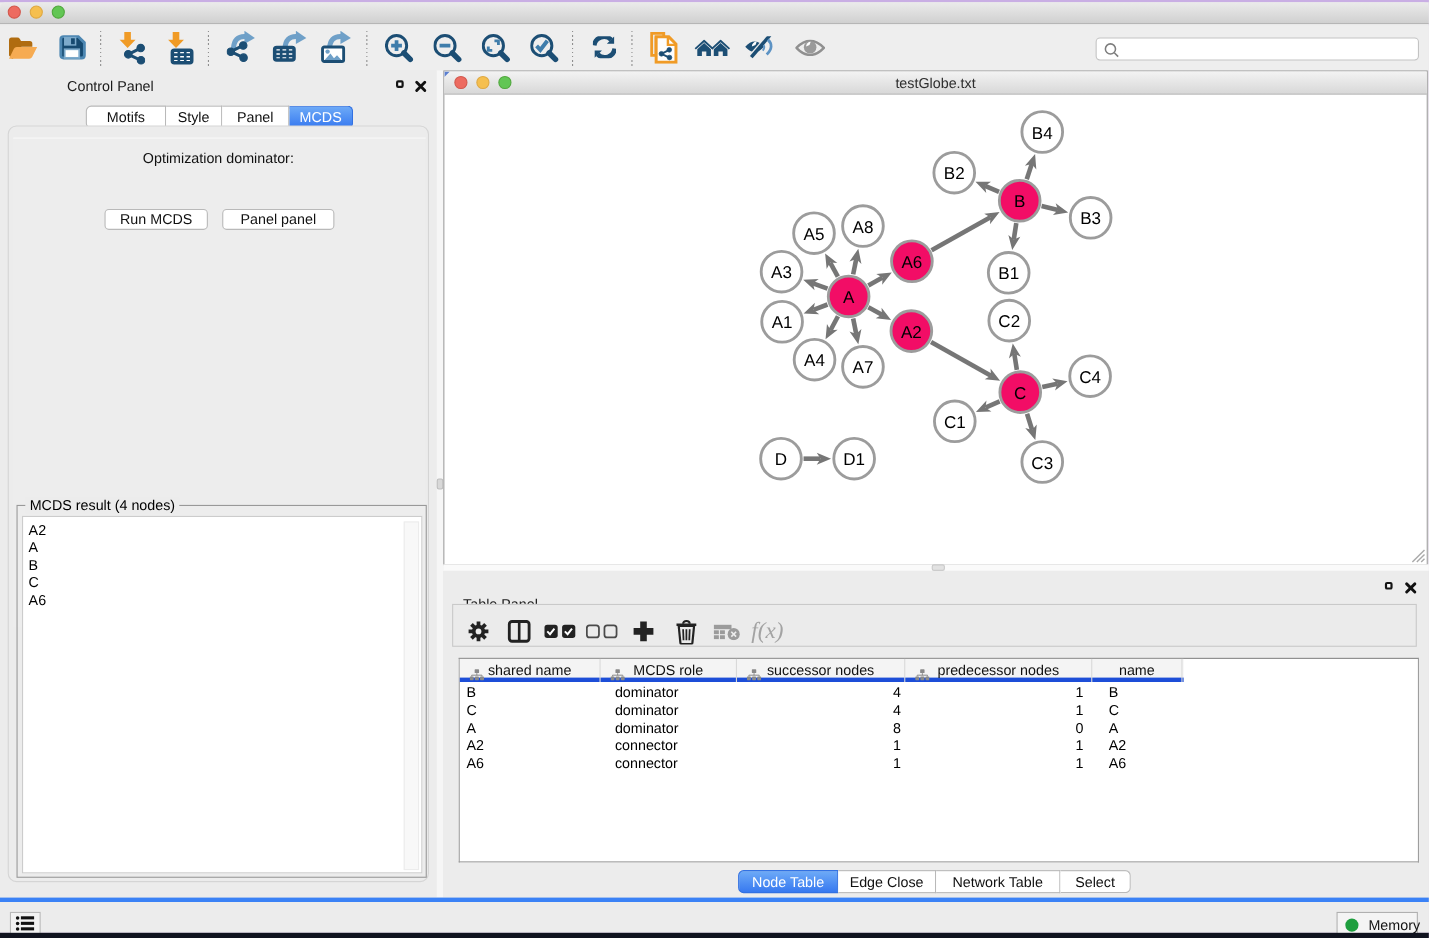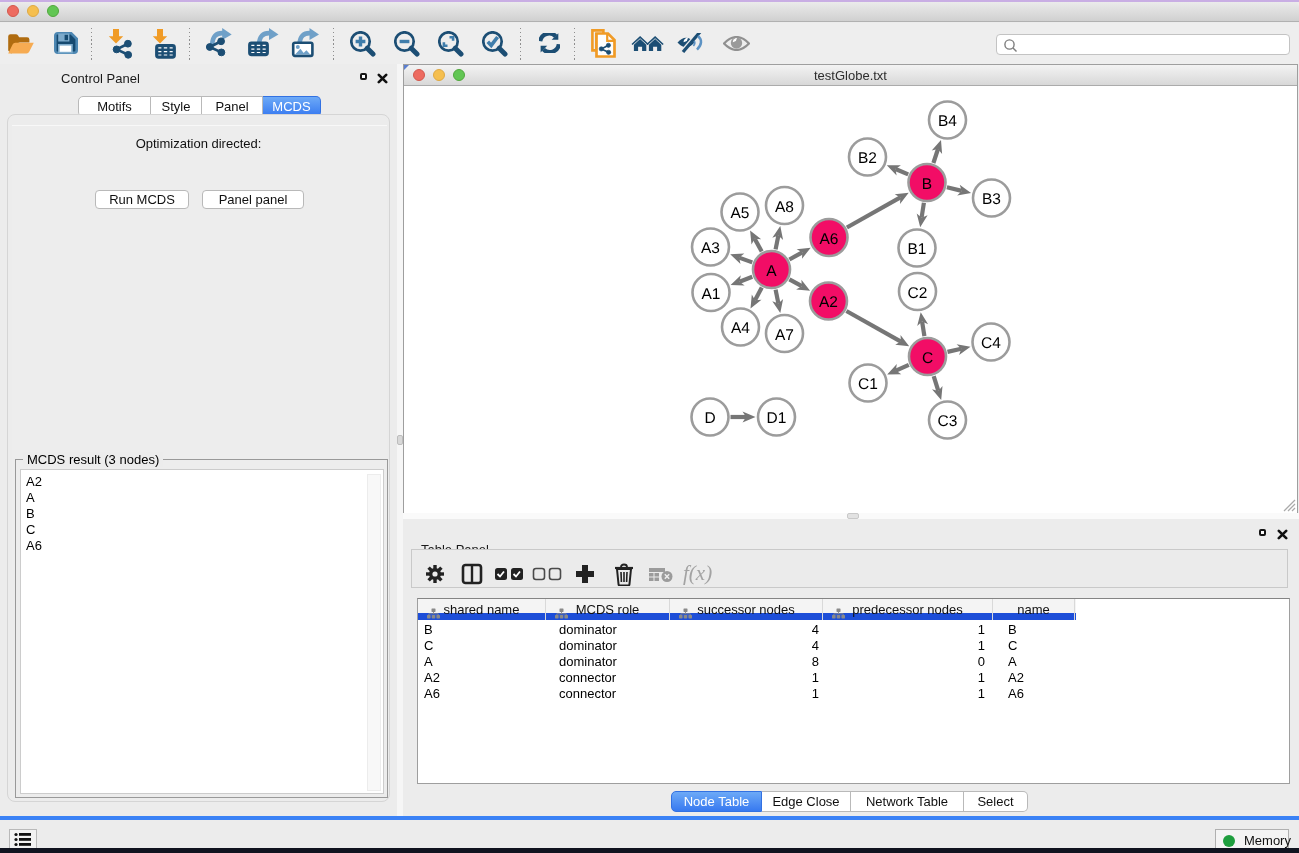--- a/index.html
+++ b/index.html
@@ -71,21 +71,21 @@
   background:linear-gradient(#f3f3f3,#d8d8d8); border-bottom:1px solid #ababab; }
 #nw-title .title { position:absolute; left:0; right:0; top:3px; text-align:center; font-size:13px; color:#2d2d2d; }
 #hsplit { position:absolute; left:403px; top:511px; width:896px; height:6px; background:#fafafa; }
 #hsplit .grip { position:absolute; left:444px; top:0px; width:12px; height:6px; background:#e2e2e2; border:1px solid #c9c9c9; border-radius:2px; }
 
 
 #tpanel { position:absolute; left:403px; top:517px; width:896px; height:297px; background:#ececec; }
 #tpanel .ptitle { position:absolute; left:18px; top:6px; font-size:13px; color:#1a1a1a; }
 #ttoolbar { position:absolute; left:8px; top:30px; width:877px; height:39px; background:#ebebeb; border:1px solid #c9c9c9; }
 #ttable { position:absolute; left:14px; top:79px; width:873px; height:186px; background:#fff; border:1px solid #9e9e9e; border-top:1px solid #848484; }
-#thead { position:absolute; left:0; top:0; width:658px; height:21px; background:#f4f4f4; border-bottom:7px solid #1d4ed8; }
+#thead { position:absolute; left:0; top:0; width:658px; height:21px; background:#f4f4f4; border-bottom:4px solid #1d4ed8; }
 #thead .hcol { position:absolute; top:0; height:21px; border-right:1px solid #d9d9d9; font-size:13px; color:#111; text-align:center; line-height:21px; }
 #tbody { position:absolute; left:0; top:22px; width:100%; font-size:13px; color:#000; }
 #tbody .cell { position:absolute; height:16px; line-height:16px; }
 
 
 #btabs { position:absolute; left:268px; top:272px; }
 
 
 #statusbar { position:absolute; left:0; top:814px; width:1299px; height:31px; background:#ececec; border-top:4px solid #3b82f6; }
 #sb-left { position:absolute; left:9px; top:9px; width:28px; height:22px; background:#f2f2f2; border:1px solid #b9b9b9; }
@@ -251,25 +251,25 @@
           <path d="M1.8 1.8 L9.2 9.2 M9.2 1.8 L1.8 9.2" stroke="#111" stroke-width="2.6" stroke-linecap="round"></path>
         </svg></div>
     <div class="seg" style="left:78px; top:32px;">
       <div class="tab" style="width:73px;">Motifs</div>
       <div class="tab" style="width:51px;">Style</div>
       <div class="tab" style="width:61px;">Panel</div>
       <div class="tab sel" style="width:58px;">MCDS</div>
     </div>
     <div id="cp-content">
       <div id="cp-inner"></div>
-      <div id="opt-label">Optimization directed:</div>
+      <div id="opt-label">Optimization dominator:</div>
       <div class="btn" style="left:87px; top:75px; width:94px;">Run MCDS</div>
       <div class="btn" style="left:194px; top:75px; width:102px;">Panel panel</div>
       <div id="mcds-group" style="left:7px; top:344px;">
-        <div class="glabel">MCDS result (3 nodes)</div>
+        <div class="glabel">MCDS result (4 nodes)</div>
         <div id="mcds-list">
           <div class="scroll"></div>
           <div class="item" style="top:4px;">A2</div>
           <div class="item" style="top:20px;">A</div>
           <div class="item" style="top:36px;">B</div>
           <div class="item" style="top:52px;">C</div>
           <div class="item" style="top:68px;">A6</div>
         </div>
       </div>
     </div>

